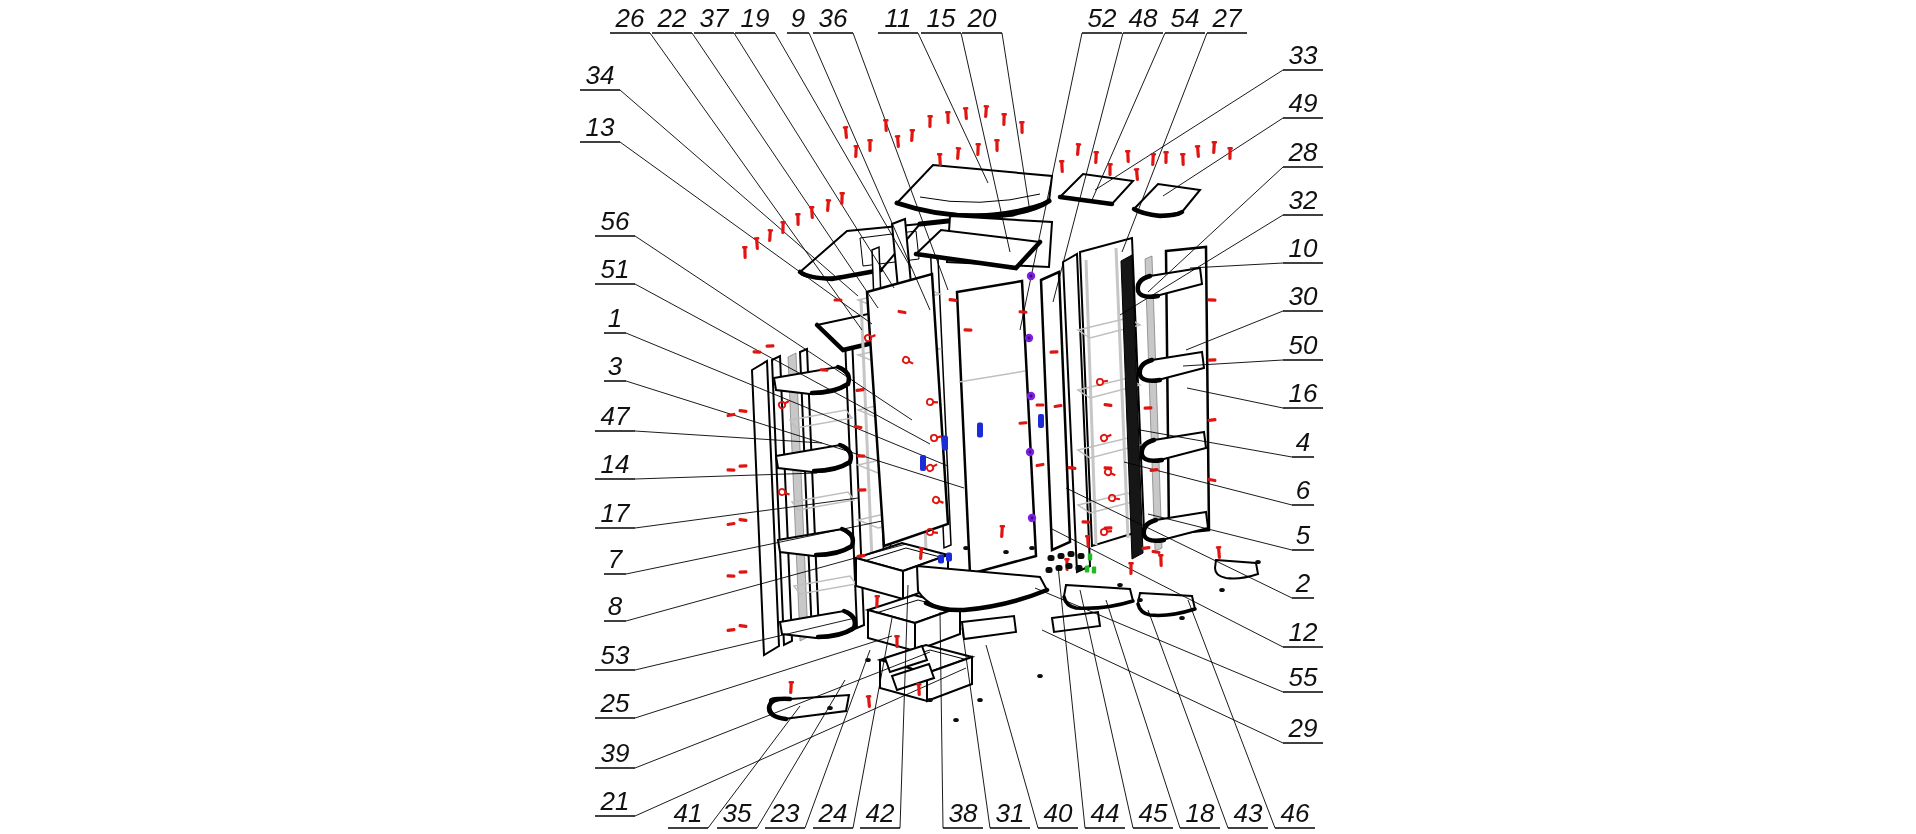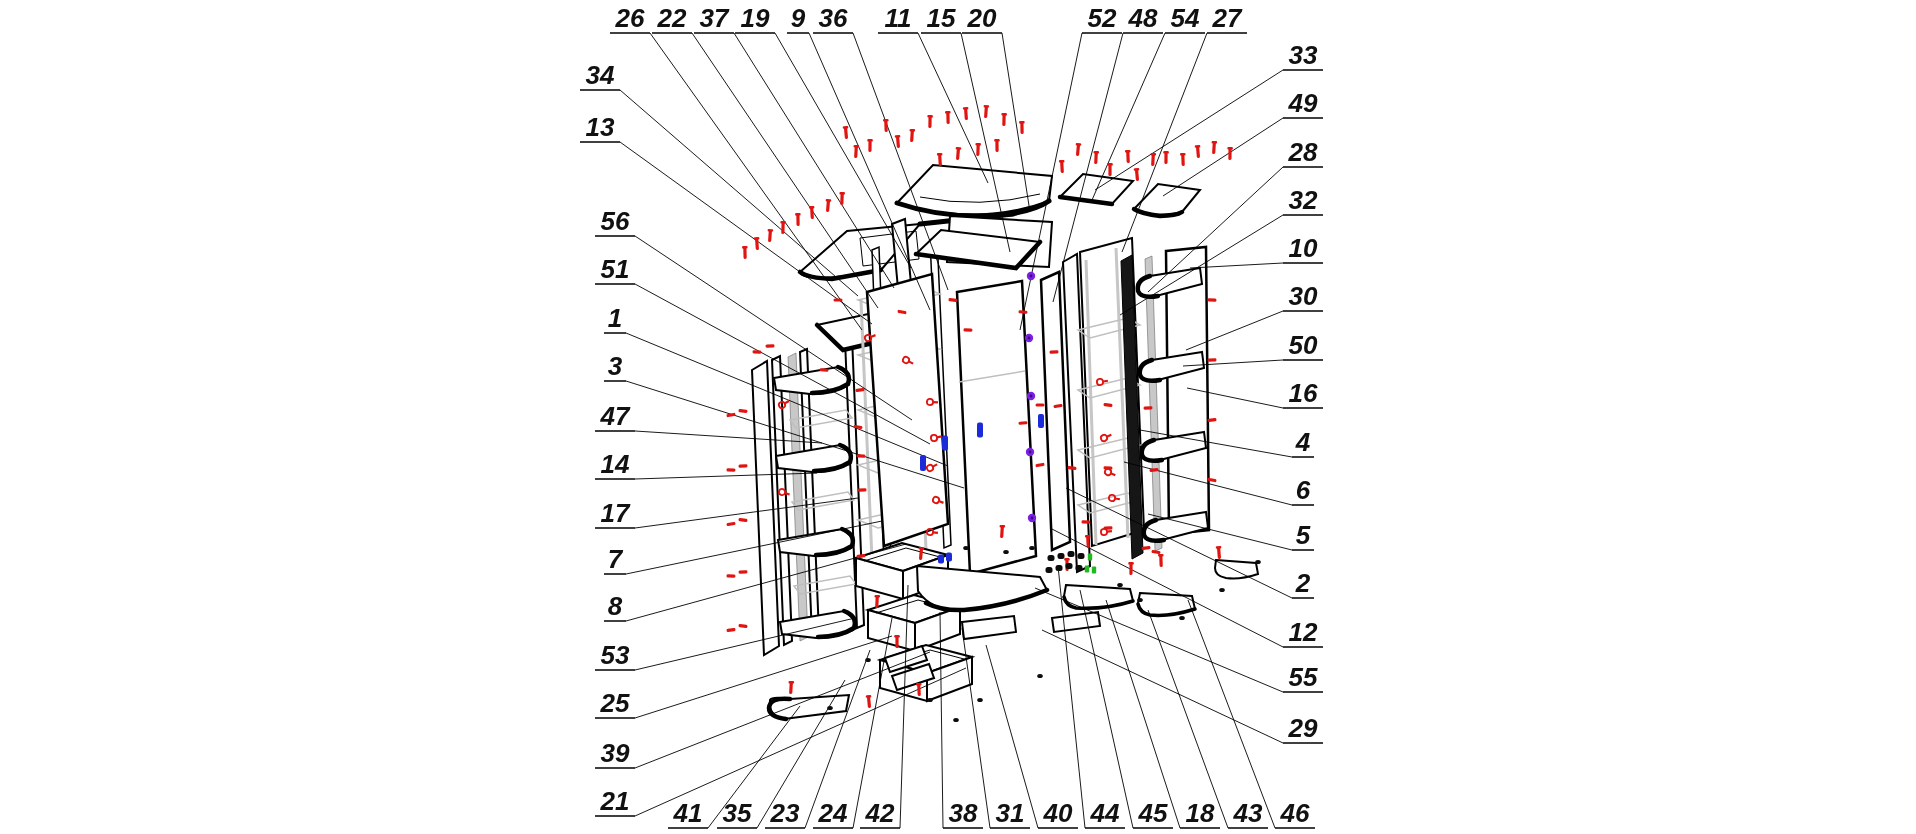--- a/index.html
+++ b/index.html
@@ -1,17 +1,17 @@
 <!DOCTYPE html>
 <html><head>
 <meta charset="utf-8">
 <style>
   html,body{margin:0;padding:0;background:#ffffff;}
   .canvas{position:relative;width:1916px;height:834px;background:#ffffff;overflow:hidden;
-          font-family:"Liberation Sans", sans-serif;font-weight:bold;}
+          font-family:"Liberation Sans", sans-serif;}
   svg{position:absolute;left:0;top:0;}
   .p1 {fill:none;stroke:#000;stroke-width:1;}
   .p15{fill:#fff;stroke:#000;stroke-width:1.5;}
   .p2 {fill:#fff;stroke:#000;stroke-width:2;}
   .p25{fill:#fff;stroke:#000;stroke-width:2.5;}
   .b35{fill:none;stroke:#000;stroke-width:3.5;stroke-linecap:round;}
   .b4 {fill:none;stroke:#000;stroke-width:4.5;stroke-linecap:round;}
   .b5 {fill:none;stroke:#000;stroke-width:5;stroke-linecap:round;}
   .g15{fill:none;stroke:#bfbfbf;stroke-width:1.5;}
   .gv {fill:none;stroke:#c6c6c6;stroke-width:3;}

